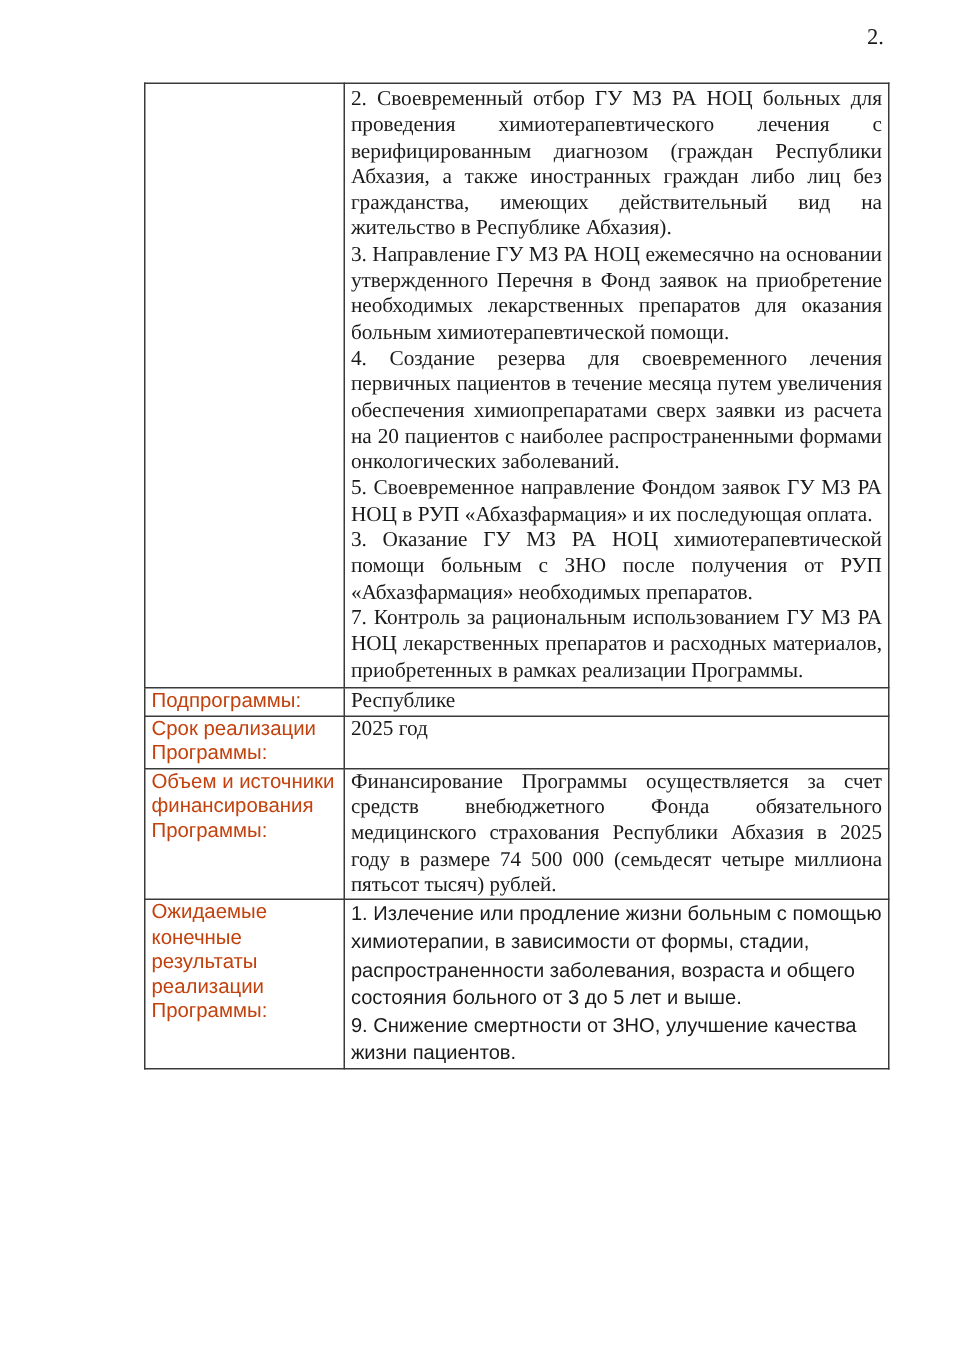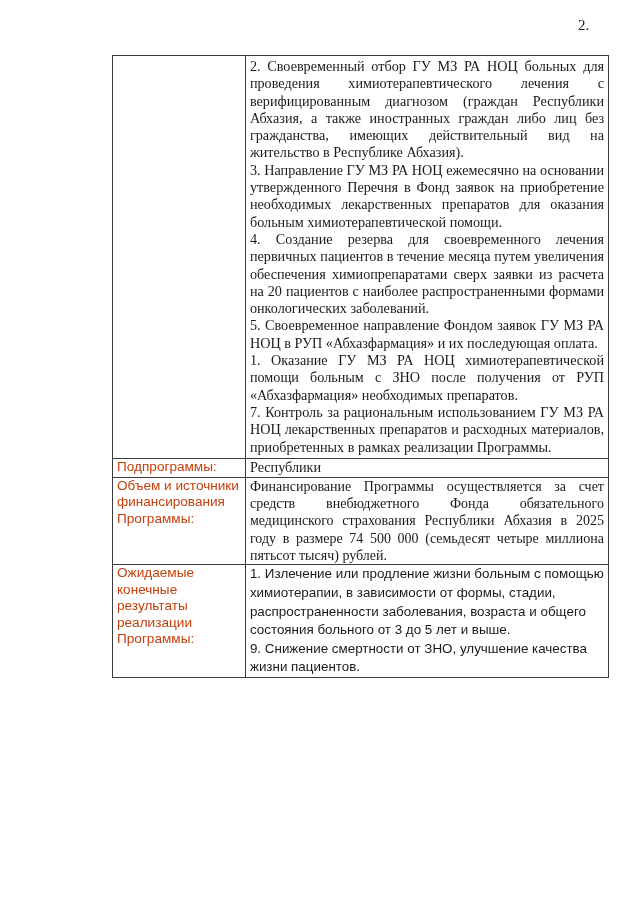--- a/index.html
+++ b/index.html
@@ -6,21 +6,21 @@
   body {
     width: 640px; height: 905px; position: relative; overflow: hidden;
     font-family: "Liberation Serif", "DejaVu Serif", serif;
     color: #1a1a1a;
   }
   .page-number {
     position: absolute; top: 17px; left: 578px;
     font-size: 15px;
   }
   table.passport {
-    position: absolute; top: 55px; left: 112px;
+    position: absolute; top: 55px; left: 96px;
     width: 497px;
     border-collapse: collapse;
     font-size: 14.2px;
     line-height: 17.3px;
   }
   table.passport td {
     border: 1px solid #3a3a3a;
     vertical-align: top;
     padding: 0 4px;
   }
@@ -44,27 +44,31 @@
 
 <table class="passport">
   <tbody>
       <tr class="row-tasks">
     <td class="label-cell"></td>
     <td class="value-cell">
       <p class="para just">2. Своевременный отбор ГУ МЗ РА НОЦ больных для проведения химиотерапевтического лечения с верифицированным диагнозом (граждан Республики Абхазия, а также иностранных граждан либо лиц без гражданства, имеющих действительный вид на жительство в Республике Абхазия).</p>
       <p class="para just">3. Направление ГУ МЗ РА НОЦ ежемесячно на основании утвержденного Перечня в Фонд заявок на приобретение необходимых лекарственных препаратов для оказания больным химиотерапевтической помощи.</p>
       <p class="para just">4. Создание резерва для своевременного лечения первичных пациентов в течение месяца путем увеличения обеспечения химиопрепаратами сверх заявки из расчета на 20 пациентов с наиболее распространенными формами онкологических заболеваний.</p>
       <p class="para just">5. Своевременное направление Фондом заявок ГУ МЗ РА НОЦ в РУП «Абхазфармация» и их последующая оплата.</p>
-      <p class="para just">1. Оказание ГУ МЗ РА НОЦ химиотерапевтической помощи больным с ЗНО после получения от РУП «Абхазфармация» необходимых препаратов.</p>
+      <p class="para just">3. Оказание ГУ МЗ РА НОЦ химиотерапевтической помощи больным с ЗНО после получения от РУП «Абхазфармация» необходимых препаратов.</p>
       <p class="para just">7. Контроль за рациональным использованием ГУ МЗ РА НОЦ лекарственных препаратов и расходных материалов, приобретенных в рамках реализации Программы.</p>
     </td>
   </tr>
   <tr class="row-sub">
     <td class="label-cell">Подпрограммы:</td>
-    <td class="value-cell">Республики</td>
+    <td class="value-cell">Республике</td>
+  </tr>
+  <tr class="row-term">
+    <td class="label-cell">Срок реализации Программы:</td>
+    <td class="value-cell mid">2025 год</td>
   </tr>
   <tr class="row-finance">
     <td class="label-cell mid">Объем и источники финансирования Программы:</td>
     <td class="value-cell just">Финансирование Программы осуществляется за счет средств внебюджетного Фонда обязательного медицинского страхования Республики Абхазия в 2025 году в размере 74 500 000 (семьдесят четыре миллиона пятьсот тысяч) рублей.</td>
   </tr>
   <tr class="row-results">
     <td class="label-cell mid">Ожидаемые конечные результаты реализации Программы:</td>
     <td class="value-cell">
       <p class="para">1. Излечение или продление жизни больным с помощью химиотерапии, в зависимости от формы, стадии, распространенности заболевания, возраста и общего состояния больного от 3 до 5 лет и выше.</p>
       <p class="para">9. Снижение смертности от ЗНО, улучшение качества жизни пациентов.</p>

